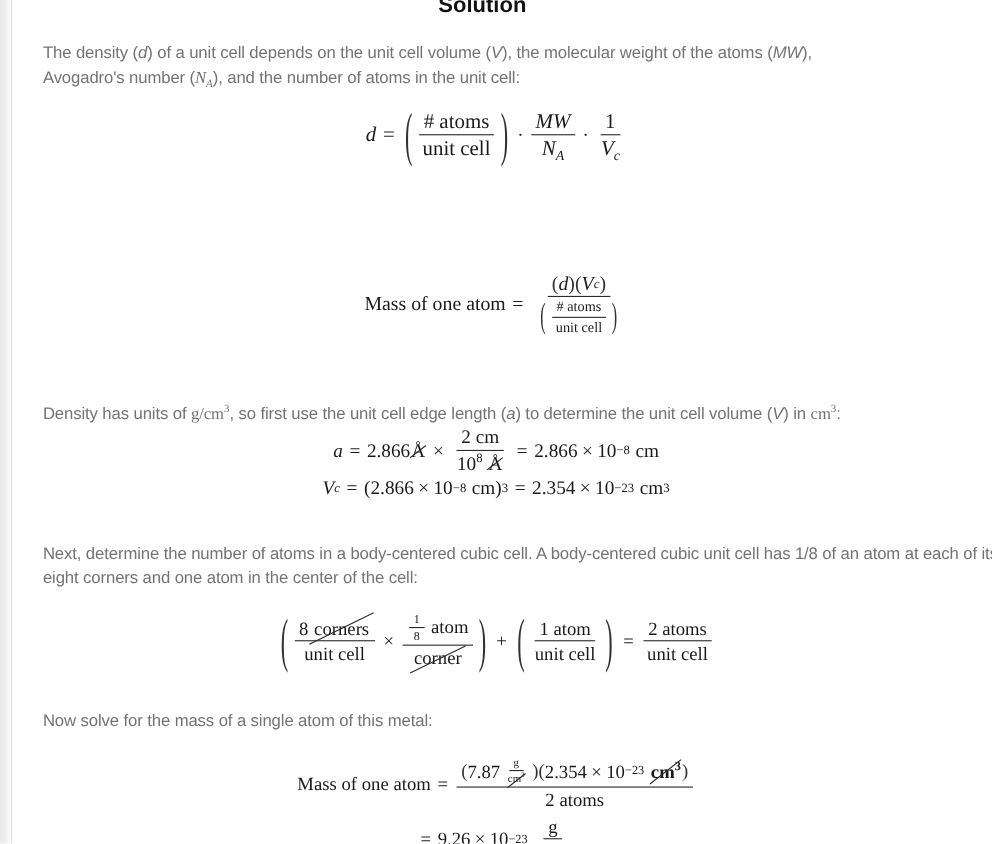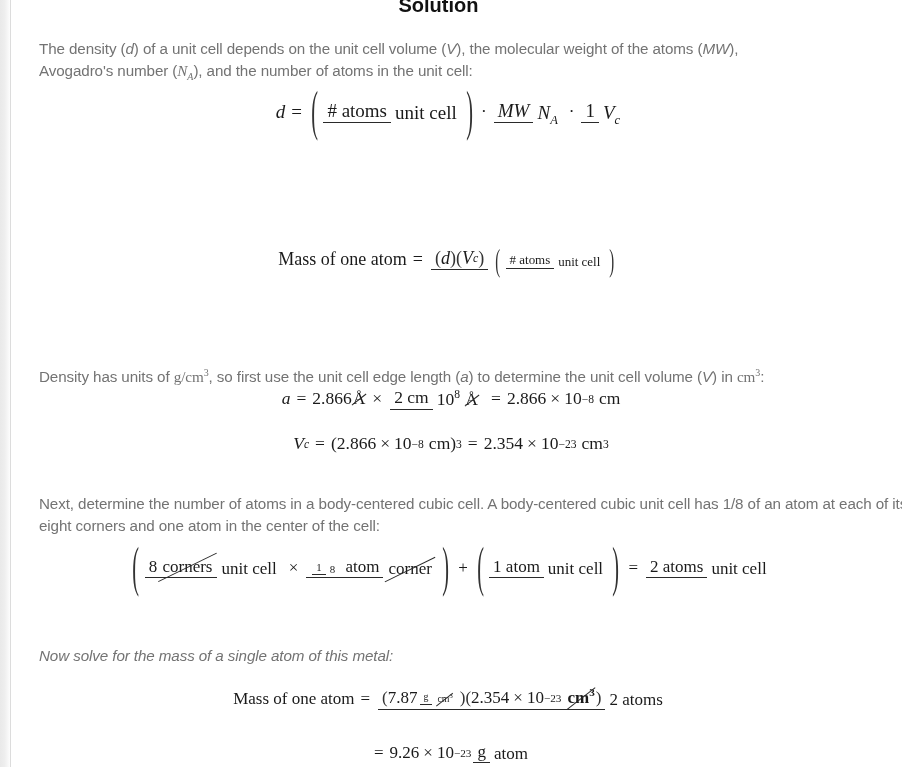--- a/index.html
+++ b/index.html
@@ -78,21 +78,21 @@
     display: flex;
     align-items: center;
     justify-content: center;
     white-space: nowrap;
   }
   .mi { font-style: italic; }
   .mrm { font-style: normal; }
 
   .frac {
     display: inline-flex;
-    flex-direction: row;
+    flex-direction: column;
     align-items: center;
     justify-content: center;
     vertical-align: middle;
     text-align: center;
     margin: 0 2px;
   }
   .frac > .num {
     padding: 0 4px 1px 4px;
     border-bottom: 1px solid #2a2a2a;
     line-height: 1.12;
@@ -153,21 +153,21 @@
   
   #p1      { position:absolute; left:28px;  top:38px;  width:830px; }
   #eq1     { position:absolute; left:0px;   top:100px; width:880px; font-size:19px; }
   #p2      { position:absolute; left:28px;  top:190px; width:845px; }
   #eq2     { position:absolute; left:0px;   top:248px; width:880px; font-size:18px; }
   #p3      { position:absolute; left:28px;  top:342px; width:860px;margin-top:24px; }
   #eq3     { position:absolute; left:0px;   top:388px; width:880px; font-size:17.5px; }
   #eq3b    { position:absolute; left:0px;   top:433px; width:880px; font-size:17.5px; }
   #p4      { position:absolute; left:28px;  top:493px; width:870px; }
   #eq4     { position:absolute; left:0px;   top:557px; width:880px; font-size:17px; }
-  #p5      { position:absolute; left:28px;  top:645px; width:830px;font-style:italic; }
+  #p5      { position:absolute; left:28px;  top:645px; width:830px; }
   #eq5     { position:absolute; left:0px;   top:688px; width:880px; font-size:17px; }
   #eq5b    { position:absolute; left:0px;   top:742px; width:880px; font-size:17px; }
 
   .unitfrac-sm { font-size: 0.62em; }
   .op { margin: 0 6px; }
   .op.tight { margin: 0 4px; }
   .dotop { margin: 0 5px; font-size: 0.9em; }
 </style>
 </head>
 <body>

